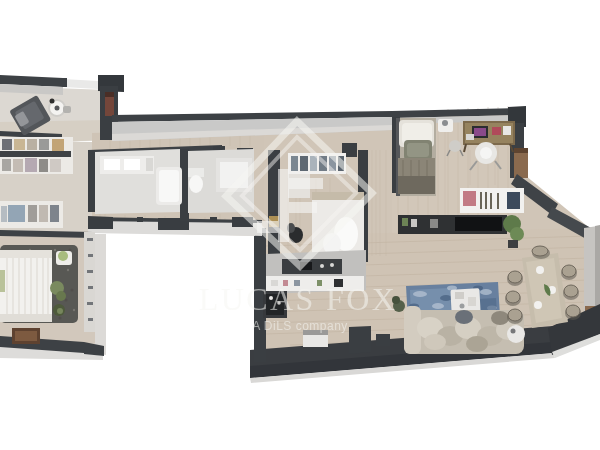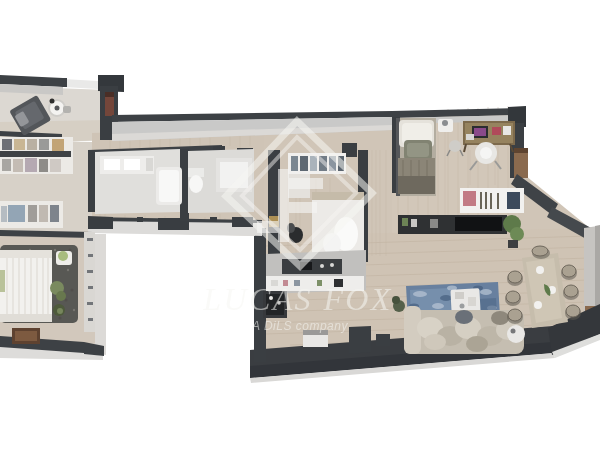--- a/index.html
+++ b/index.html
@@ -1,16 +1,16 @@
 <!DOCTYPE html>
 <html><head>
 <meta charset="utf-8">
 <style>
 html,body{margin:0;padding:0;background:#fff;}
-#c{position:relative;width:600px;height:450px;overflow:hidden;font-family:"Liberation Sans",sans-serif;font-style:italic;}
+#c{position:relative;width:600px;height:450px;overflow:hidden;font-family:"Liberation Sans",sans-serif;}
 </style>
 </head>
 <body>
 <div id="c">
 <svg width="600" height="450" viewBox="0 0 600 450">
 <rect width="600" height="450" fill="#ffffff"></rect>
 
 <polygon points="0,86 108,90 108,140 0,144" fill="#dcd8d2"></polygon>
 <polygon points="0,122 108,120 108,140 0,144" fill="#d6cfc4"></polygon>
 

